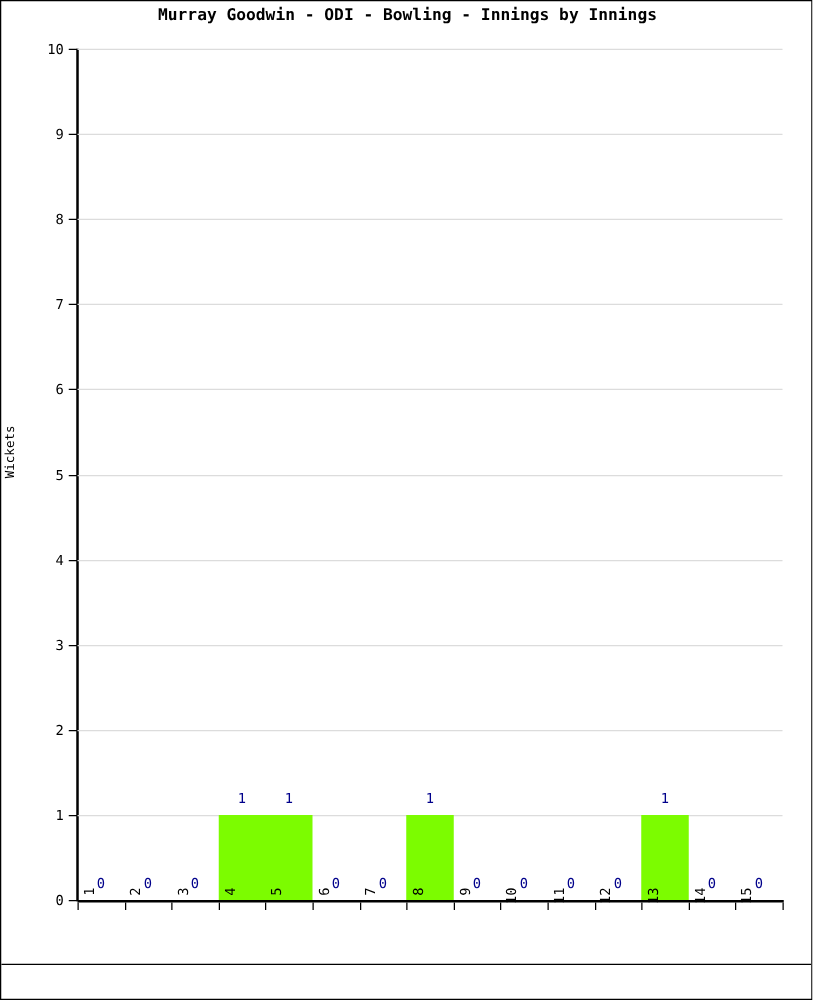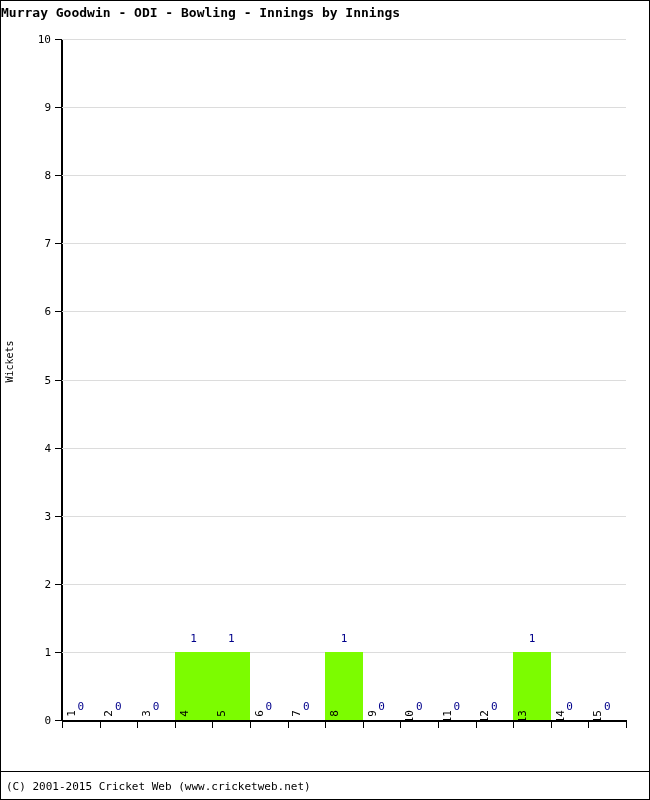--- a/index.html
+++ b/index.html
@@ -19,21 +19,21 @@
     box-sizing: border-box;
     overflow: hidden;
   }
 
   
   #chart-title {
     position: absolute;
     left: 0;
     top: 4px;
     width: 650px;
-    text-align: left;
+    text-align: center;
     font-size: 13px;
     font-weight: bold;
     color: #000000;
     letter-spacing: 0px;
     white-space: pre;
   }
 
   
   #plot-area {
     position: absolute;
@@ -273,15 +273,14 @@
       <div class="x-tick-label" style="left: 496px;">13</div>
       <div class="x-tick-mark" style="left: 587.4px;"></div>
       <div class="x-tick-label" style="left: 533.6px;">14</div>
       <div class="x-tick-mark" style="left: 625px;"></div>
       <div class="x-tick-label" style="left: 571.2px;">15</div>
       <div class="x-tick-mark" style="left: 61px;"></div>
     </div>
 
 
   <div id="footer-separator"></div>
-  <div id="footer-text">(C) 2001-2015 Cricket Web (www.cricketweb.net)</div>
 
 </div>
 
 </body></html>

